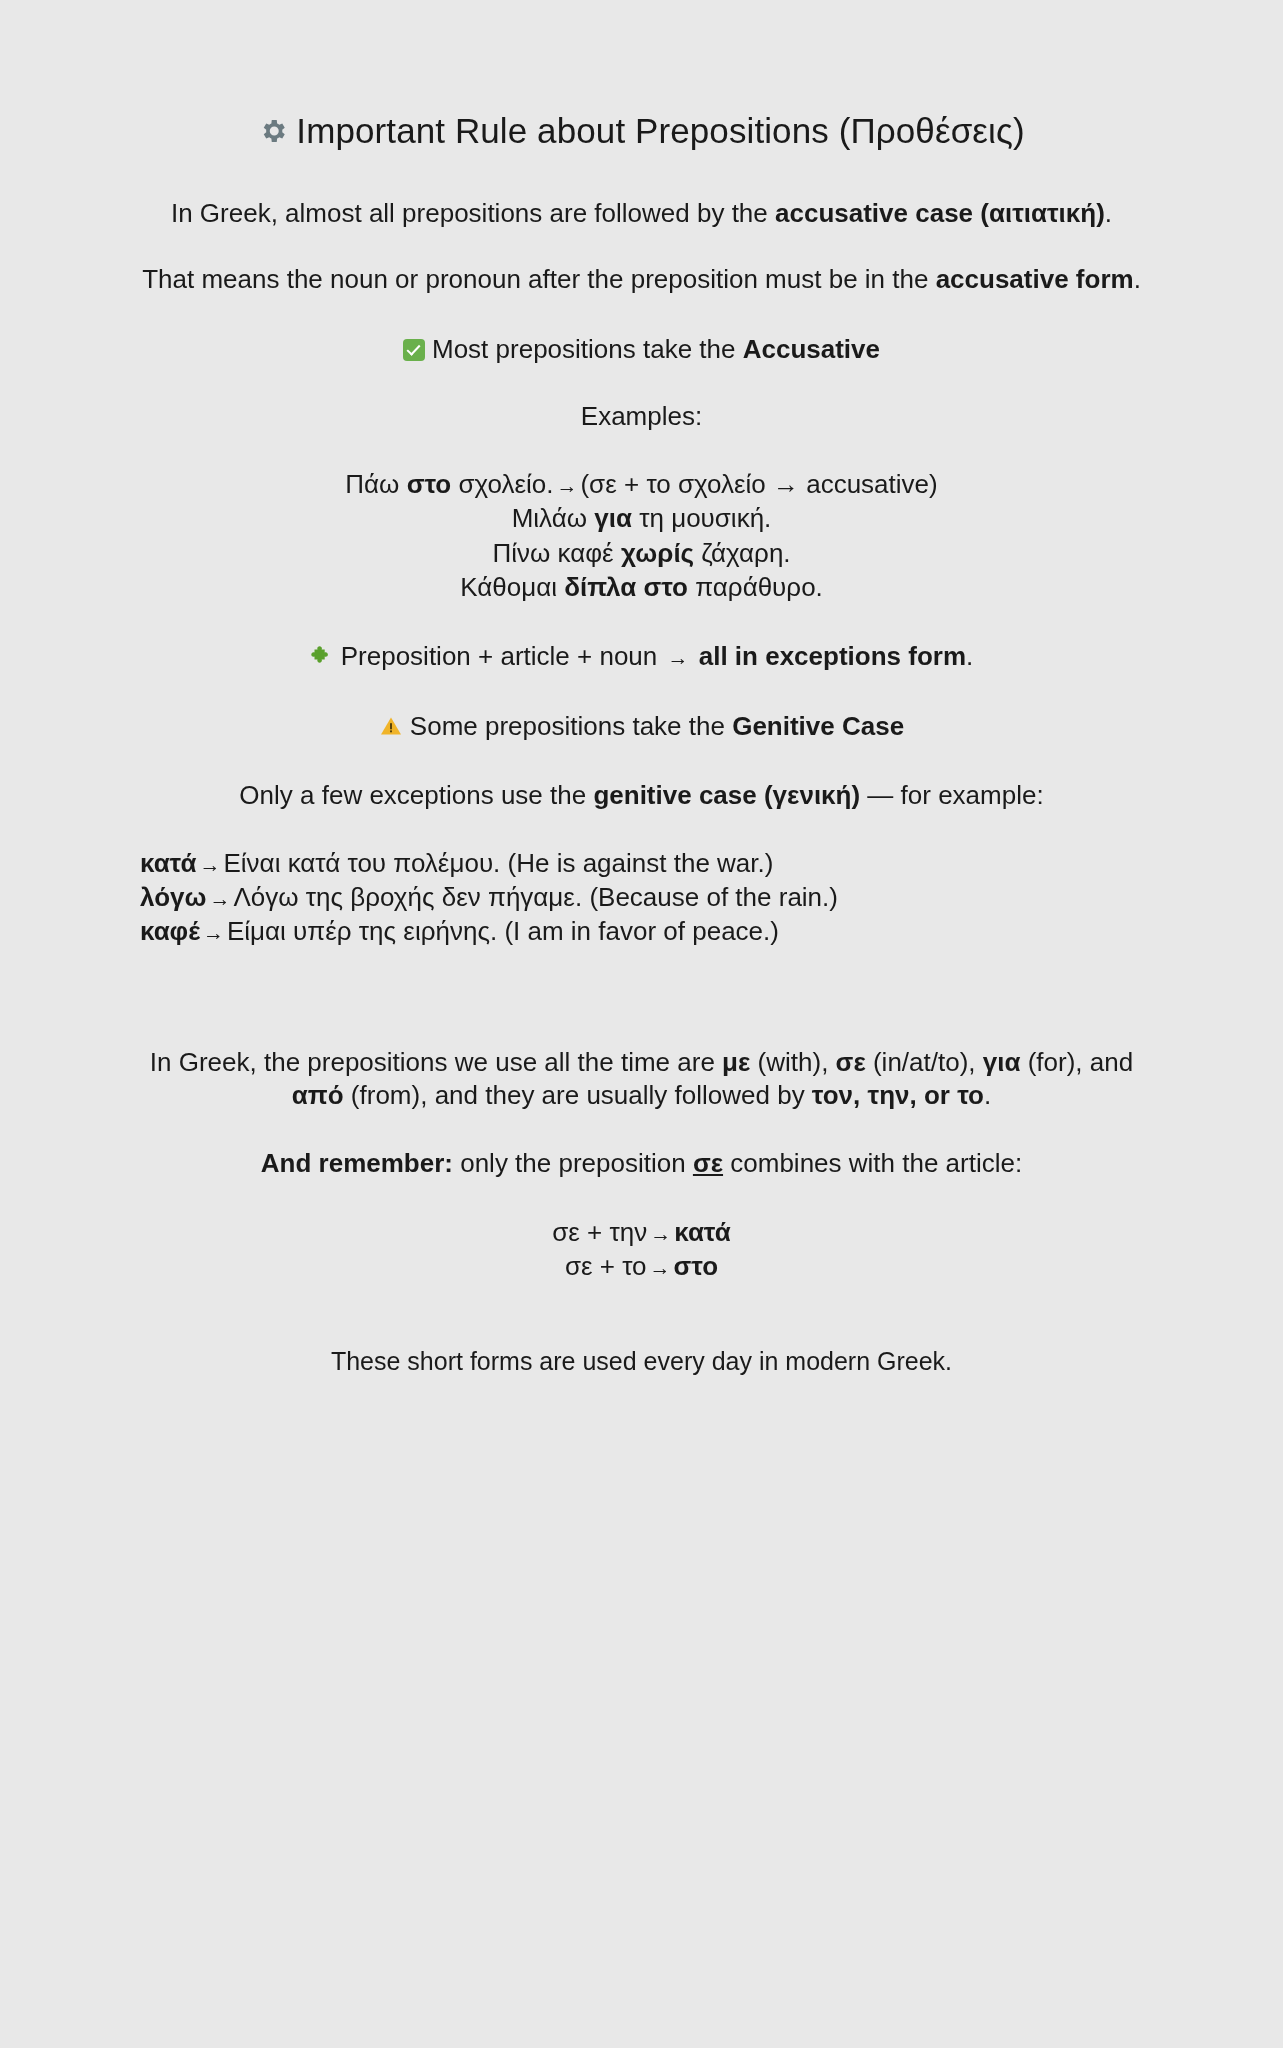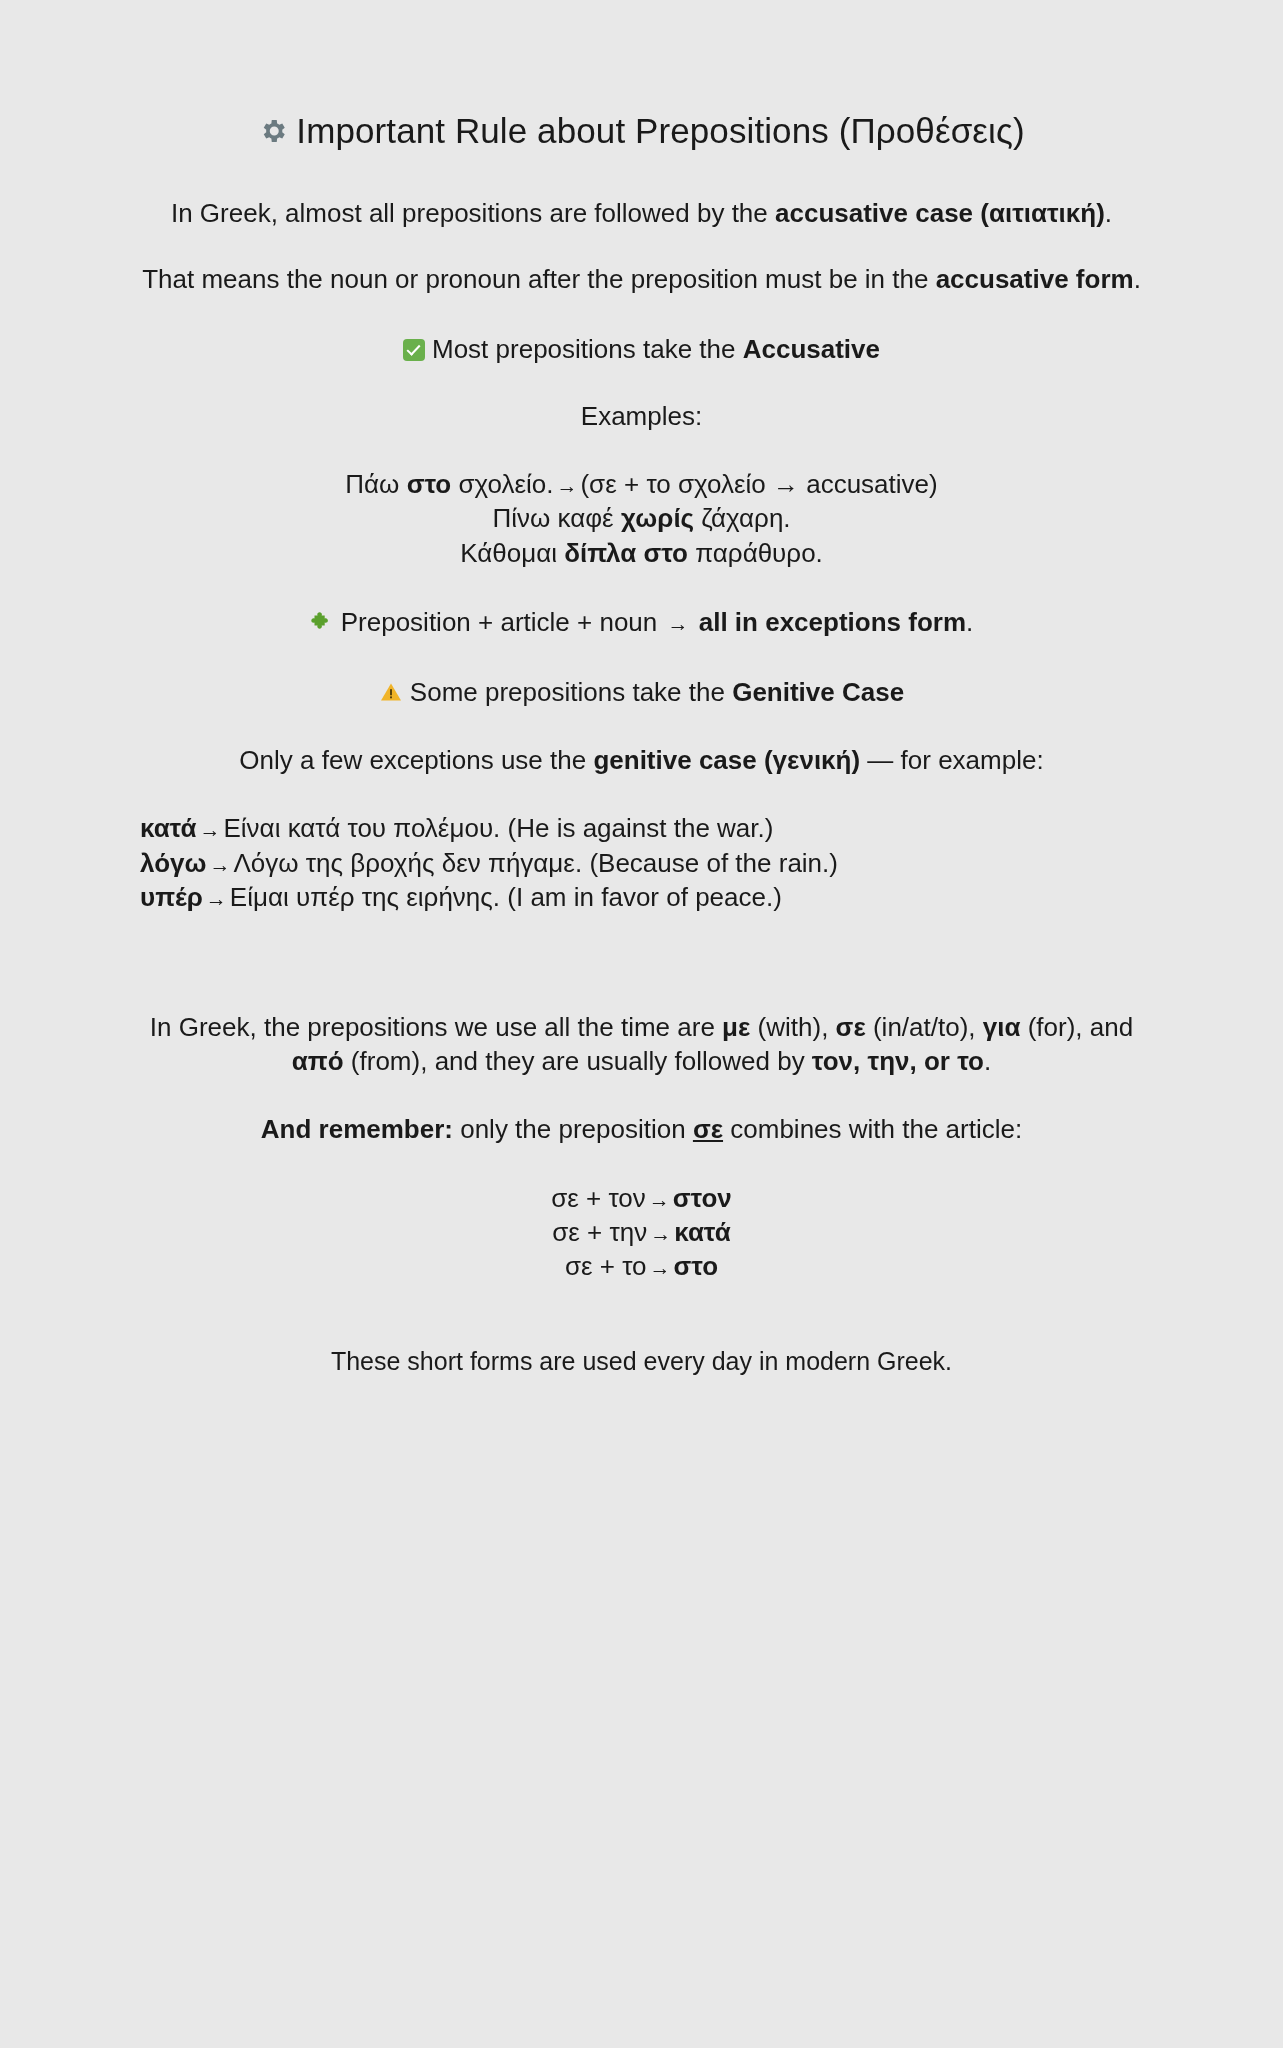--- a/index.html
+++ b/index.html
@@ -139,20 +139,21 @@
   </div>
 
   <div class="sp-4"></div>
 
   <p class="para">Examples:</p>
 
   <div class="sp-5"></div>
 
   <div class="examples-block">
     <div class="ex-line"><span>Πάω </span><b>στο</b><span> σχολείο.</span><span class="arrow">→</span><span>(σε + το σχολείο  →  accusative)</span></div>
+    <div class="ex-line"><span>Μιλάω </span><b>για</b><span> τη μουσική.</span></div>
     <div class="ex-line"><span>Πίνω καφέ </span><b>χωρίς</b><span> ζάχαρη.</span></div>
     <div class="ex-line"><span>Κάθομαι </span><b>δίπλα στο</b><span> παράθυρο.</span></div>
   </div>
 
   <div class="sp-6"></div>
 
   <div class="heading-row">
     <span class="puzzle-icon">
       <svg width="24" height="24" viewBox="0 0 24 24" aria-hidden="true">
         <path fill="#5aa02c" d="M9.6 2.2c1.3 0 2.3 1 2.3 2.2 0 .4-.1.7-.3 1h3.1v3.1c.3-.2.6-.3 1-.3 1.2 0 2.2 1 2.2 2.3s-1 2.3-2.2 2.3c-.4 0-.7-.1-1-.3v3.1h-3.1c.2.3.3.6.3 1 0 1.2-1 2.2-2.3 2.2s-2.3-1-2.3-2.2c0-.4.1-.7.3-1H4.5v-3.1c-.3.2-.6.3-1 .3-1.2 0-2.2-1-2.2-2.3s1-2.3 2.2-2.3c.4 0 .7.1 1 .3V5.4h3.1c-.2-.3-.3-.6-.3-1 0-1.2 1-2.2 2.3-2.2z"></path>
@@ -174,35 +175,34 @@
 
   <div class="sp-8"></div>
 
   <p class="para"><span>Only a few exceptions use the </span><b>genitive case (γενική)</b><span> — for example:</span></p>
 
   <div class="sp-9"></div>
 
   <div class="genitive-block">
     <div class="gen-row"><b>κατά</b><span class="arrow">→</span><span>Είναι κατά του πολέμου. (He is against the war.)</span></div>
     <div class="gen-row"><b>λόγω</b><span class="arrow">→</span><span>Λόγω της βροχής δεν πήγαμε. (Because of the rain.)</span></div>
-    <div class="gen-row"><b>υπέρ</b><span class="arrow">→</span><span>Είμαι υπέρ της ειρήνης. (I am in favor of peace.)</span></div>
+    <div class="gen-row"><b>καφέ</b><span class="arrow">→</span><span>Είμαι υπέρ της ειρήνης. (I am in favor of peace.)</span></div>
   </div>
 
   <div class="sp-10"></div>
 
   <p class="para"><span>In Greek, the prepositions we use all the time are </span><b>με</b><span> (with), </span><b>σε</b><span> (in/at/to), </span><b>για</b><span> (for), and </span><b>από</b><span> (from), and they are usually followed by </span><b>τον, την, or το</b><span>.</span></p>
 
   <div class="sp-11"></div>
 
   <p class="para"><b>And remember:</b><span> only the preposition </span><b class="u">σε</b><span> combines with the article:</span></p>
 
   <div class="sp-12"></div>
 
   <div class="contract-block">
-    <div class="ex-line"><span>σε + τον</span><span class="arrow">→</span><b>στον</b></div>
     <div class="ex-line"><span>σε + την</span><span class="arrow">→</span><b>κατά</b></div>
     <div class="ex-line"><span>σε + το</span><span class="arrow">→</span><b>στο</b></div>
   </div>
 
   <div class="sp-13"></div>
 
   <p class="footer-note">These short forms are used every day in modern Greek.</p>
 
 </div>
 

